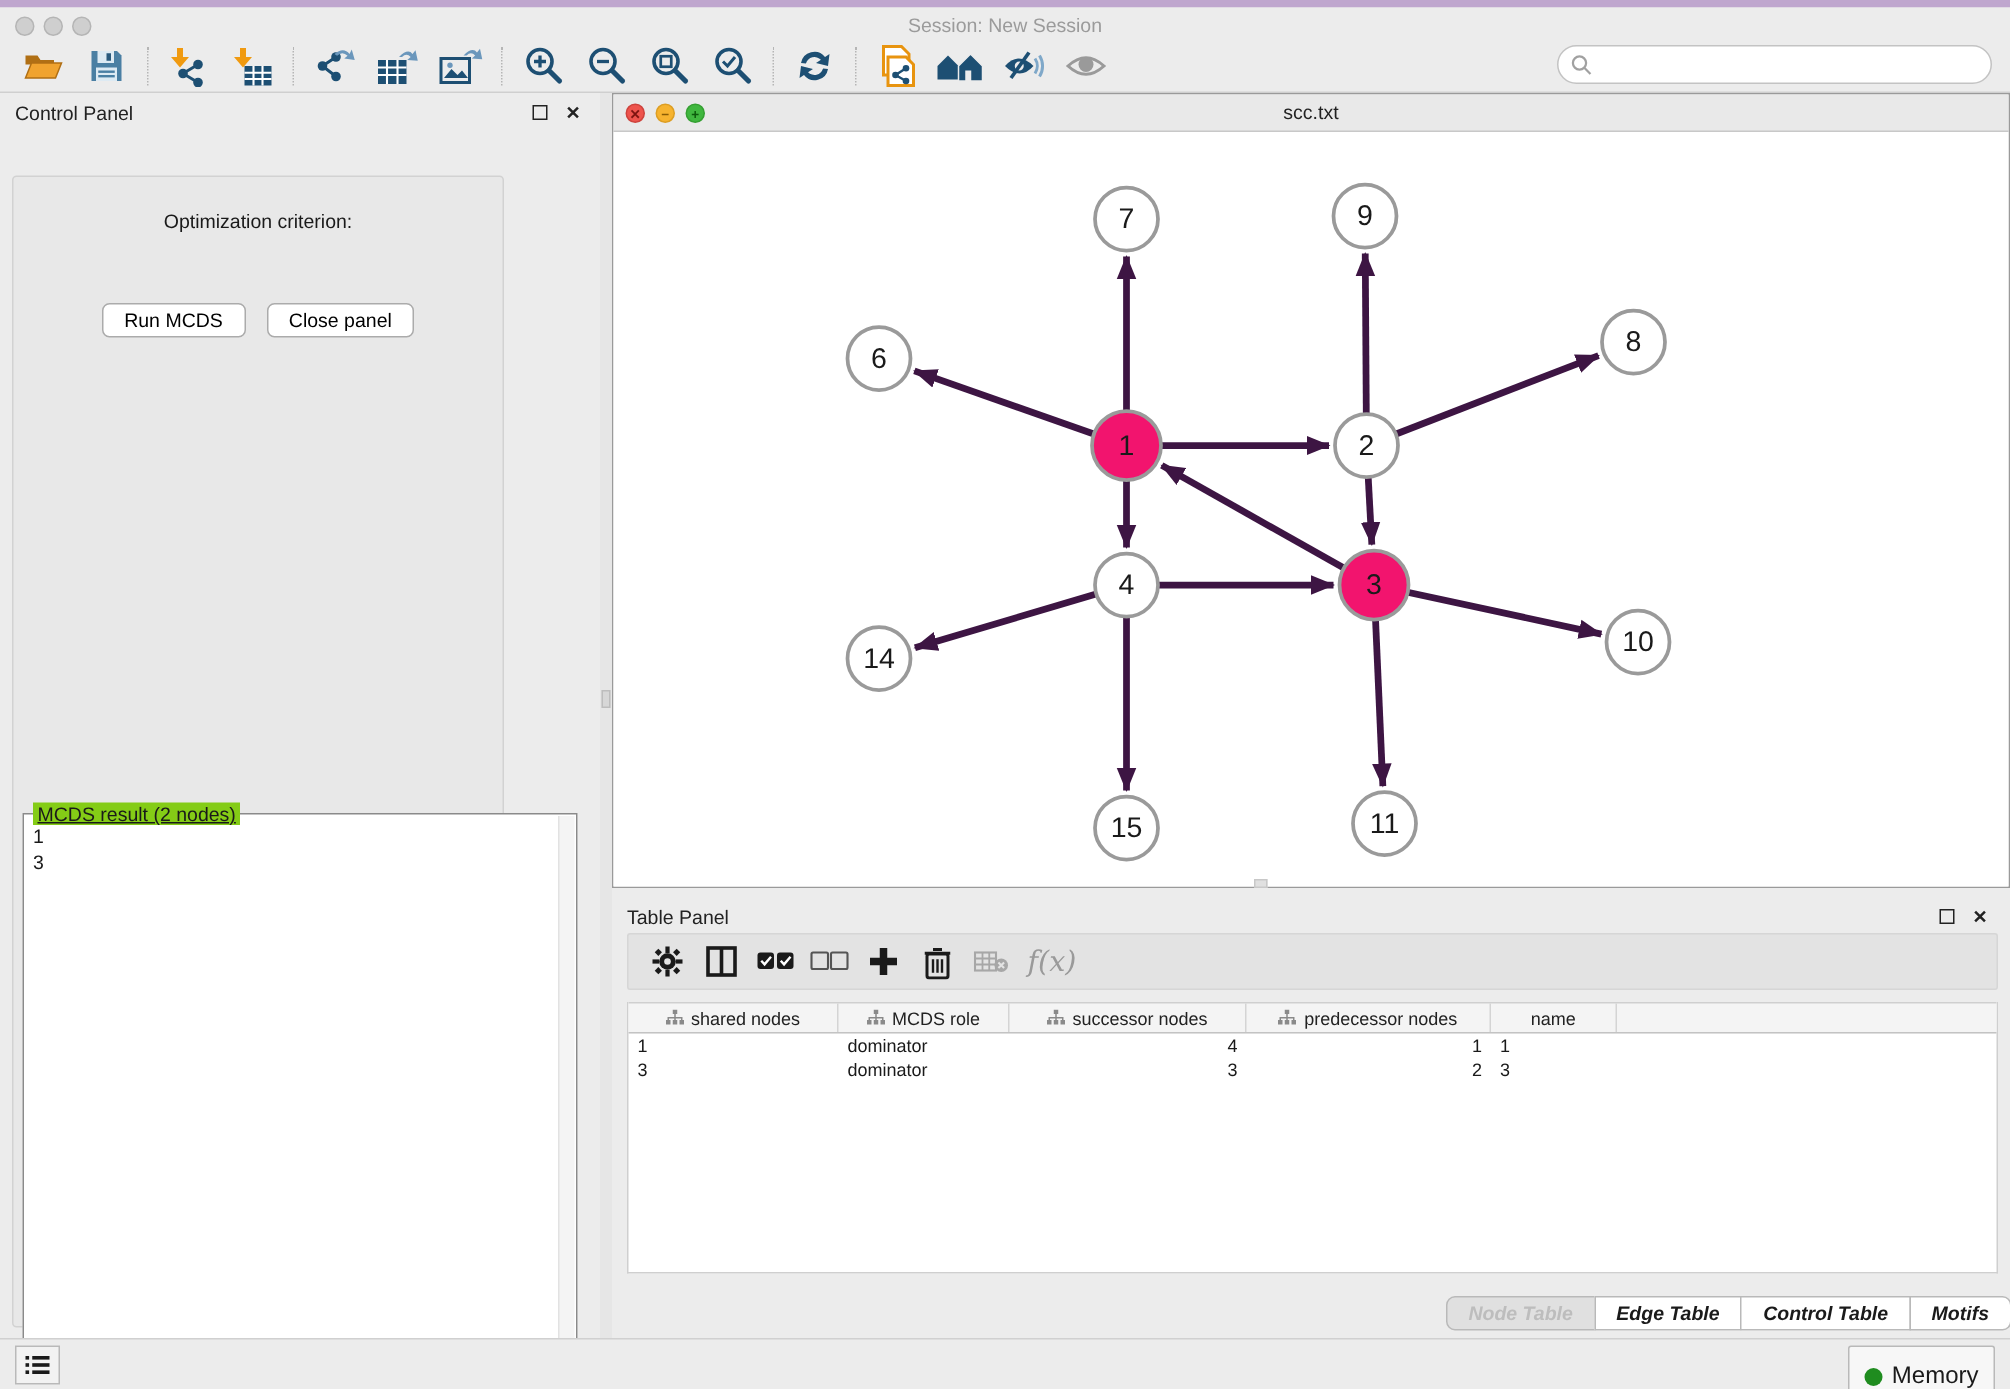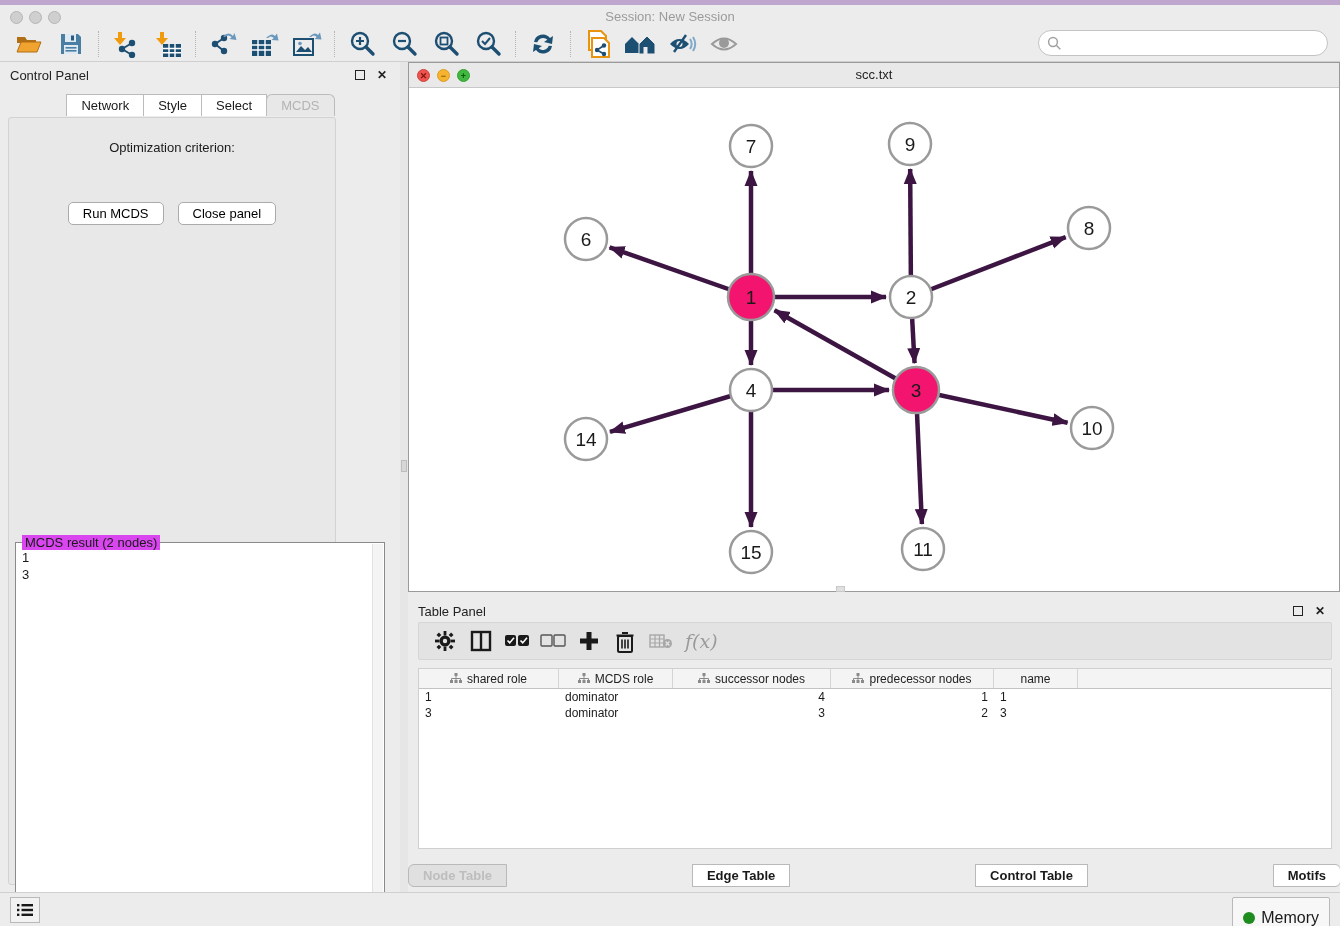--- a/index.html
+++ b/index.html
@@ -32,21 +32,21 @@
   .cp-tab.active { background:#e8e8e8; color:#b3b3b3; border-radius:6px 6px 0 0; position:relative; z-index:2; }
   .cp-body { position:absolute; left:8px; top:55px; width:328px; height:768px; background:#e8e8e8; border:1px solid #d2d2d2; border-radius:3px; }
 
   .opt-label { text-align:center; margin-top:22px; font-size:13px; }
   .dropdown { position:absolute; left:37px; top:48px; width:310px; height:24px; background:#fff; border:1px solid #ababab; border-radius:5px; display:flex; align-items:center; padding:0 6px; font-size:13px; }
   .dropdown .dd-text { flex:1; }
   .btn-row { position:absolute; left:0; top:84px; width:100%; display:flex; justify-content:center; gap:14px; }
   .ui-btn { background:#fff; border:1px solid #ababab; border-radius:5px; padding:3px 14px; font-size:13px; }
 
   .result-box { position:absolute; left:6px; top:424px; width:370px; height:382px; border:1px solid #8a8a8a; background:#fff; }
-  .result-legend { position:absolute; left:6px; top:-8px; background:#d946ef; padding:0 3px; font-size:13px; }
+  .result-legend { position:absolute; left:6px; top:-8px; background:#84cc16; padding:0 3px; font-size:13px;text-decoration:underline; }
   .result-lines { position:absolute; left:6px; top:6px; font-size:13px; line-height:17px; white-space:pre; }
   .result-scroll { position:absolute; right:1px; top:1px; bottom:1px; width:11px; background:#f4f4f4; border-left:1px solid #e2e2e2; }
 
   
   .v-divider { position:absolute; left:400px; top:62px; width:8px; height:830px; background:#e6e6e6; }
   .v-grip { position:absolute; left:1px; top:398px; width:6px; height:12px; background:#d7d7d7; border:1px solid #bdbdbd; }
 
   
   .net-window { position:absolute; left:408px; top:62px; width:932px; height:530px; background:#fff; border:1px solid #9a9a9a; }
   .net-titlebar { height:25px; background:#e9e9e9; border-bottom:1px solid #c8c8c8; position:relative; }
@@ -63,21 +63,21 @@
   .tp-toolbar { position:absolute; left:10px; top:30px; width:914px; height:38px; background:#e3e3e3; border:1px solid #d6d6d6; border-radius:2px; display:flex; align-items:center; padding-left:8px; }
   .tp-icon { width:36px; height:30px; display:flex; align-items:center; justify-content:center; }
   .fx-label { font-family:"DejaVu Serif", serif; font-style:italic; font-size:19px; color:#9a9a9a; margin-left:6px; }
 
   .data-table { position:absolute; left:10px; top:76px; width:914px; height:181px; background:#fff; border:1px solid #cfcfcf; border-top:none; }
   .tr-head { display:flex; height:21px; background:#f4f4f4; border-top:1px solid #cfcfcf; border-bottom:1px solid #c3c3c3; }
   .th { display:flex; align-items:center; justify-content:center; gap:5px; font-size:12px; color:#222; border-right:1px solid #d4d4d4; height:100%; }
   .tr { display:flex; height:16px; font-size:12px; }
   .td { padding:1px 6px 0 6px; white-space:nowrap; overflow:hidden; }
 
-  .tp-tabs { position:absolute; left:0; top:272px; width:932px; display:flex; justify-content:space-between; }
+  .tp-tabs { position:absolute; left:0; top:272px; width:932px; display:flex; justify-content:flex-end;font-style:italic; }
   .tp-tab { padding:3px 14px; font-size:13px; font-weight:bold; background:#fff; border:1px solid #b9b9b9; margin-right:-1px; }
   .tp-tab:first-child { border-radius:6px 0 0 6px; }
   .tp-tab:last-child { border-radius:0 6px 6px 0; }
   .tp-tab.active { background:#e0e0e0; color:#bdbdbd; }
 
   
   .status-bar { position:absolute; left:0; top:892px; width:1340px; height:34px; background:#ececec; border-top:1px solid #d0d0d0; }
   .list-btn { position:absolute; left:10px; top:4px; width:30px; height:26px; background:#f2f2f2; border:1px solid #b9b9b9; display:flex; align-items:center; justify-content:center; }
   .memory-btn { position:absolute; right:10px; top:4px; height:42px; background:#f7f7f7; border:1px solid #b9b9b9; border-radius:2px; display:flex; align-items:center; gap:6px; padding:0 10px; font-size:16px; }
   .mem-dot { width:12px; height:12px; border-radius:50%; background:#1f8c1f; }
@@ -236,26 +236,20 @@
 </div>
 
 <div class="control-panel">
   <div class="panel-header">
     <div class="panel-title">Control Panel</div>
     <div class="panel-btn">
         <span class="float-glyph"></span>
       </div>
     <div class="panel-btn">✕</div>
   </div>
-  <div class="cp-tabs" id="cp-tabs">
-      <div class="cp-tab">Network</div>
-      <div class="cp-tab">Style</div>
-      <div class="cp-tab">Select</div>
-      <div class="cp-tab active">MCDS</div>
-    </div>
   <div class="cp-body">
     <div class="opt-label">Optimization criterion:</div>
     <div class="btn-row">
       <button class="ui-btn">Run MCDS</button>
       <button class="ui-btn">Close panel</button>
     </div>
     <div class="result-box">
       <div class="result-legend">MCDS result (2 nodes)</div>
       <div class="result-lines" id="result-lines">1
 3</div>
@@ -422,21 +416,21 @@
         <div class="th" style="width: 140px;">
           <svg width="12" height="11" viewBox="0 0 12 11">
             <g fill="#8a8a8a">
               <rect x="4.5" y="0" width="3" height="3"></rect>
               <rect x="0" y="7" width="3" height="3"></rect>
               <rect x="4.5" y="7" width="3" height="3"></rect>
               <rect x="9" y="7" width="3" height="3"></rect>
             </g>
             <path d="M6 3 v2.5 M1.5 7 V5.5 h9 V7 M6 5.5 V7" stroke="#8a8a8a" stroke-width="1" fill="none"></path>
           </svg>
-          <span>shared role</span>
+          <span>shared nodes</span>
         </div>
         <div class="th" style="width: 114px;">
           <svg width="12" height="11" viewBox="0 0 12 11">
             <g fill="#8a8a8a">
               <rect x="4.5" y="0" width="3" height="3"></rect>
               <rect x="0" y="7" width="3" height="3"></rect>
               <rect x="4.5" y="7" width="3" height="3"></rect>
               <rect x="9" y="7" width="3" height="3"></rect>
             </g>
             <path d="M6 3 v2.5 M1.5 7 V5.5 h9 V7 M6 5.5 V7" stroke="#8a8a8a" stroke-width="1" fill="none"></path>

